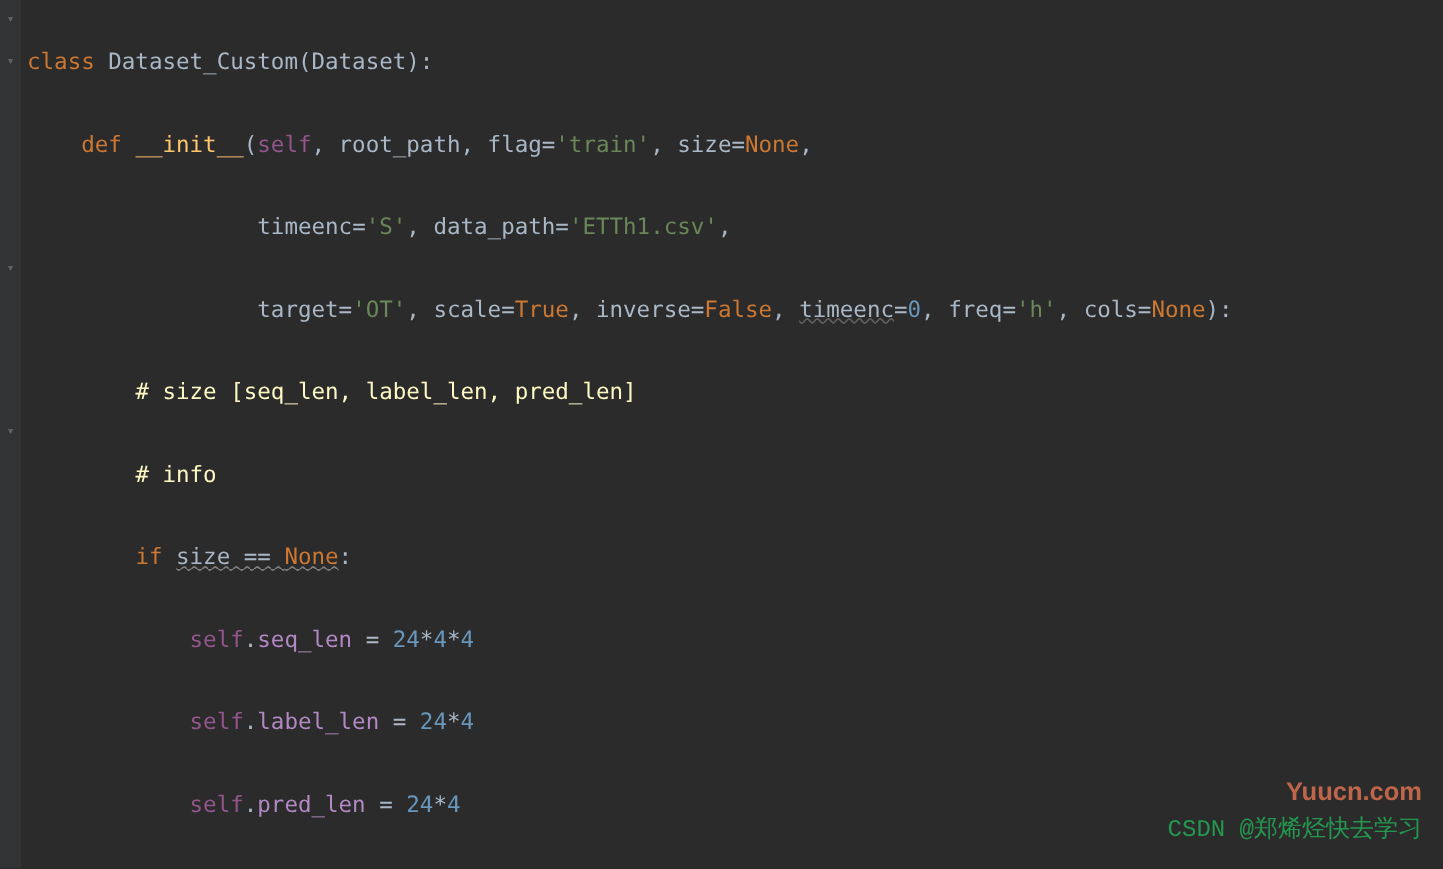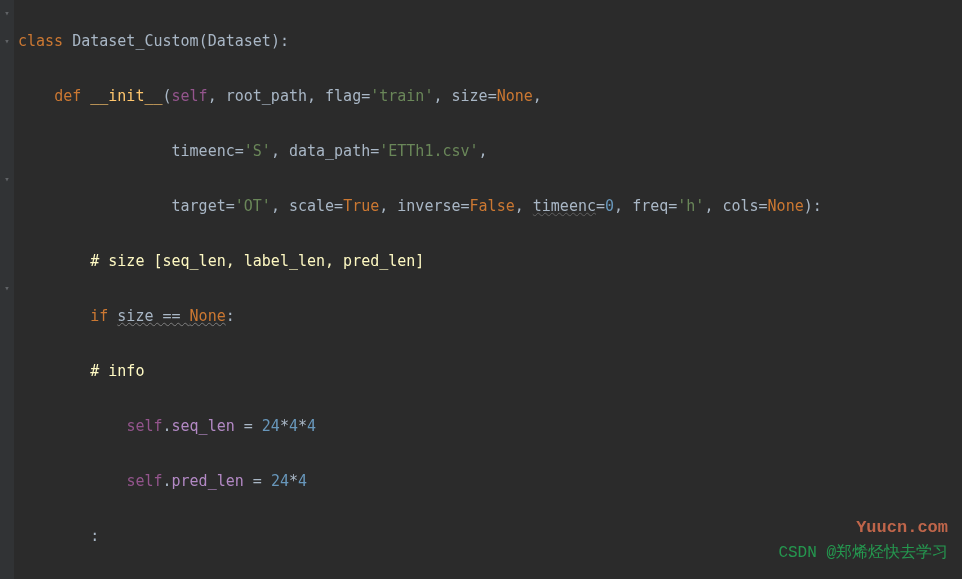--- a/index.html
+++ b/index.html
@@ -49,21 +49,21 @@
     .comment { color: #fef9c3; }
     .attr { color: #b389c5; text-align: right; }
     .wavy { text-decoration: underline wavy #808080; text-decoration-thickness: 1px; }
     .wavy2 { text-decoration: underline wavy #606060; text-decoration-thickness: 1px; }
     
     .watermark-top {
       position: absolute;
       bottom: 38px;
       right: 14px;
       color: #d97050;
-      font-family: Liberation Mono, monospace;
+      font-family: Liberation Sans, sans-serif;
       font-size: 17px;
       font-weight: bold;
       opacity: 0.85;
       pointer-events: none;
     }
     .watermark-bottom {
       position: absolute;
       bottom: 12px;
       right: 14px;
       color: #22c55e;
@@ -82,23 +82,24 @@
     <div class="fold-marker" style="top:36px">▾</div>
     <div class="fold-marker" style="top:174px">▾</div>
     <div class="fold-marker" style="top:283px">▾</div>
   </div>
   <div class="code-area">
 <div class="line"><span class="kw">class</span> <span>Dataset_Custom</span>(<span>Dataset</span>):</div>
 <div class="line">    <span class="kw">def</span> <span class="fn">__init__</span>(<span class="self">self</span>, <span>root_path</span>, <span>flag</span>=<span class="str">'train'</span>, <span>size</span>=<span class="kw">None</span>,</div>
 <div class="line">                 <span>timeenc</span>=<span class="str">'S'</span>, <span>data_path</span>=<span class="str">'ETTh1.csv'</span>,</div>
 <div class="line">                 <span>target</span>=<span class="str">'OT'</span>, <span>scale</span>=<span class="kw">True</span>, <span>inverse</span>=<span class="kw">False</span>, <span class="wavy2">timeenc</span>=<span class="num">0</span>, <span>freq</span>=<span class="str">'h'</span>, <span>cols</span>=<span class="kw">None</span>):</div>
 <div class="line">        <span class="comment"># size [seq_len, label_len, pred_len]</span></div>
+<div class="line">        <span class="comment"># info</span></div>
 <div class="line">        <span class="kw">if</span> <span class="wavy">size == <span class="kw">None</span></span>:</div>
-<div class="line">        <span class="comment"># info</span></div>
 <div class="line">            <span class="self">self</span>.<span class="attr">seq_len</span> = <span class="num">24</span>*<span class="num">4</span>*<span class="num">4</span></div>
+<div class="line">            <span class="self">self</span>.<span class="attr">label_len</span> = <span class="num">24</span>*<span class="num">4</span></div>
 <div class="line">            <span class="self">self</span>.<span class="attr">pred_len</span> = <span class="num">24</span>*<span class="num">4</span></div>
 <div class="line">        :</div>
 
 
 
 
 
 
 
 

